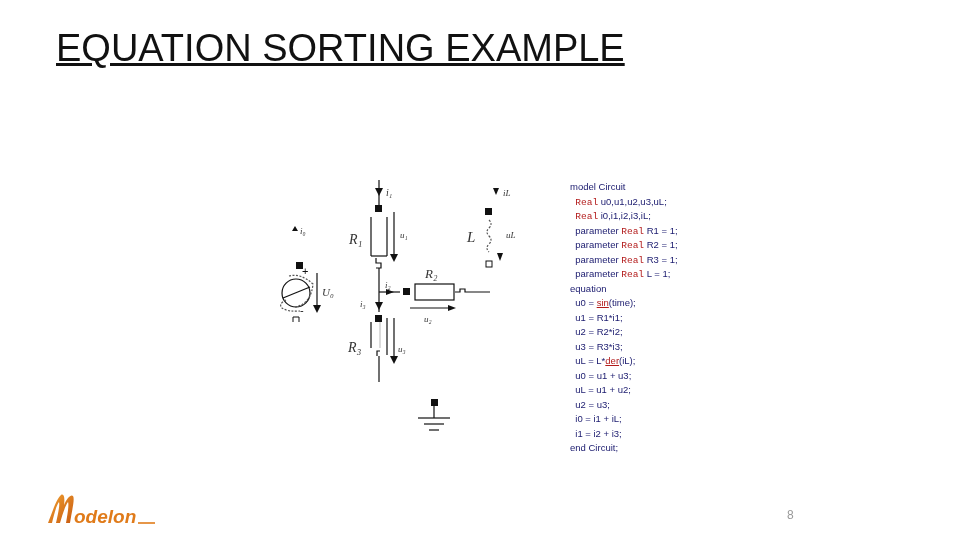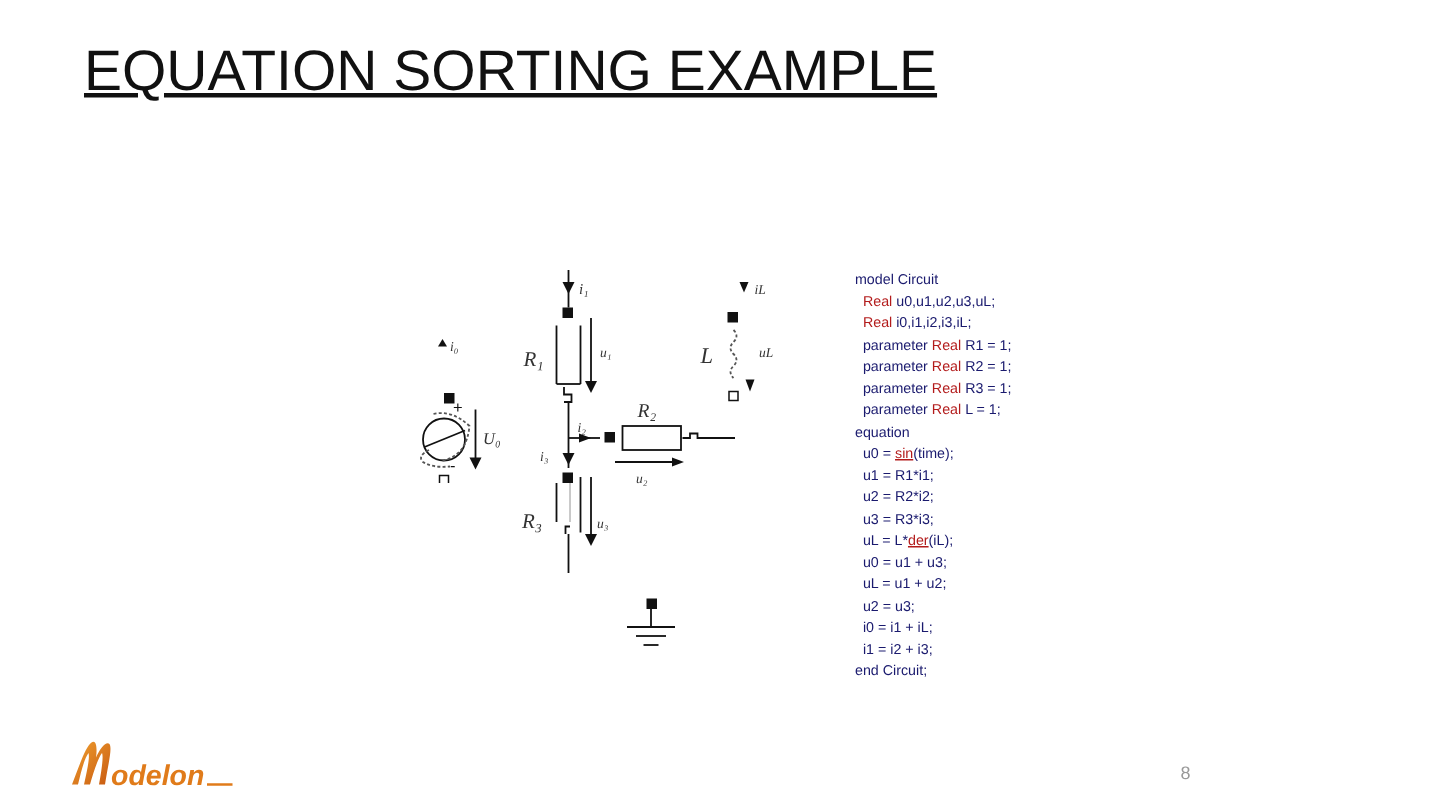--- a/index.html
+++ b/index.html
@@ -2,21 +2,21 @@
 <html><head>
   <meta charset="utf-8">
   <style>
     html, body { margin: 0; padding: 0; background: #ffffff; }
     body { width: 960px; height: 540px; position: relative; overflow: hidden; font-family: "Liberation Sans", sans-serif; }
     .title { position: absolute; left: 56px; top: 27px; font-size: 38px; color: #111111; letter-spacing: 0px; white-space: nowrap; font-family: "Liberation Sans", sans-serif; text-decoration: underline; }
     .circuit { position: absolute; left: 280px; top: 170px; width: 260px; height: 270px; }
     .code { position: absolute; left: 570px; top: 180px; font-family: "Liberation Sans", sans-serif; font-size: 9.5px; line-height: 14.5px; color: #1a1a6e; white-space: pre; }
     .code .line { display: block; height: 14.5px; }
     .code .kw { color: #1a1a6e; }
-    .code .type { color: #b31b1b; }
+    .code .type { color: #b31b1b; font-family: Liberation Mono, monospace; }
     .code .fn { color: #b31b1b; text-decoration: underline; }
     .code .plain { color: #1a1a6e; }
     .logo { position: absolute; left: 45px; top: 490px; width: 120px; height: 40px; }
     .page-number { position: absolute; left: 787px; top: 508px; font-size: 12px; color: #999999; font-family: "Liberation Sans", sans-serif; }
     .lbl { font-family: "Liberation Serif", serif; font-style: italic; fill: #333; }
   </style>
 </head>
 <body>
 
 <div class="title">EQUATION SORTING EXAMPLE</div>

